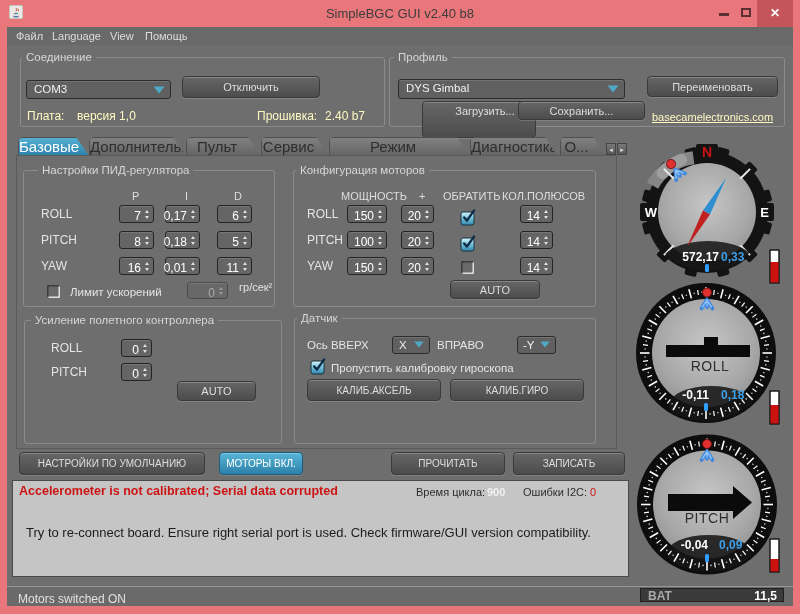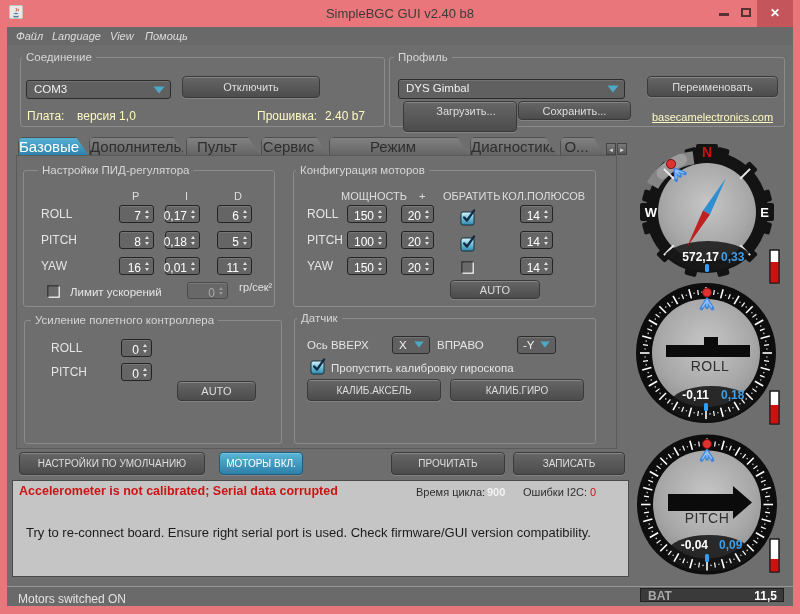--- a/index.html
+++ b/index.html
@@ -11,21 +11,21 @@
 #titlebar { left:0; top:0; width:800px; height:27px; background:#e8767a; }
 #brd-l { left:0; top:27px; width:7px; height:580px; background:#e8767a; }
 #brd-r { left:793px; top:27px; width:7px; height:580px; background:#e8767a; }
 #brd-b { left:0; top:606px; width:800px; height:8px; background:#e8767a; }
 #title-txt { left:0; top:6px; width:800px; text-align:center; font-size:13px; color:#3c3c3c; }
 #btn-close { left:757px; top:0; width:36px; height:27px; background:#c4555a; color:#fff; text-align:center; font-size:12px; font-weight:bold; line-height:26px; }
 #btn-min { left:719px; top:13px; width:10px; height:3px; background:#5a3032; }
 #btn-max { left:741px; top:8px; width:10px; height:9px; border:2px solid #5a3032; }
 
 
-#menubar { left:7px; top:27px; width:786px; height:18px; background:#696969;font-style:italic; }
+#menubar { left:7px; top:27px; width:786px; height:18px; background:#696969; }
 .menuitem { position:absolute; top:3px; font-size:11px; color:#dcdcdc; }
 
 
 .group { position:absolute; border:1px solid #8b8b8b; border-radius:3px; }
 .grouplabel { position:absolute; font-size:11.5px; color:#d6d6d6; background:#6e6e6e; padding:0 4px; }
 
 
 .btn { position:absolute; background:linear-gradient(#666666,#4c4c4c); border:1px solid #3a3a3a; border-radius:4px; color:#dedede; text-align:center; font-size:11px; box-shadow:0 1px 0 rgba(255,255,255,0.15), inset 0 1px 0 rgba(255,255,255,0.22); }
 .btn-blue { background:linear-gradient(#58b6d8,#2d80a8); border-color:#1d5c7e; color:#fff; }
 
@@ -102,22 +102,22 @@
 
 <div class="group" style="left:389px; top:57px; width:396px; height:70px;"></div>
 <div class="grouplabel" style="left:394px; top:51px;">Профиль</div>
 <div class="combo" style="left:398px; top:79px; width:227px; height:20px;">
     <span class="txt">DYS Gimbal</span>
   <svg width="14" height="10" viewBox="0 0 14 10">
       <path d="M1.5 1.5 L7 8.5 L12.5 1.5 Z" fill="#4fa8c6"></path>
     </svg>
 </div>
 <div class="btn" style="left:647px; top:76px; width:131px; height:21px; line-height:20px;">Переименовать</div>
-<div class="btn" style="left:403px; top:101px; width:114px; height:31px; line-height:18px;padding-left:12px;">Загрузить...</div>
-<div class="btn" style="left:518px; top:101px; width:113px; height:19px; line-height:18px;">Сохранить...</div>
+<div class="btn" style="left:422px; top:101px; width:114px; height:37px; line-height:18px;padding-left:12px;">Загрузить...</div>
+<div class="btn" style="left:518px; top:101px; width:127px; height:19px; line-height:18px;">Сохранить...</div>
 <div class="lbl" style="left:652px; top:111px; text-decoration:underline; font-size:11px;">basecamelectronics.com</div>
 
 <div class="tab sel" style="left:18px; width:71px; line-height:18px;">Базовые</div>
 <div class="tab" style="left:89px; width:97px; line-height:18px;">Дополнительно</div>
 <div class="tab" style="left:186px; width:75px; line-height:18px;">Пульт RC</div>
 <div class="tab" style="left:261px; width:68px; line-height:18px;">Сервис</div>
 <div class="tab" style="left:329px; width:141px; line-height:18px;">Режим следования</div>
 <div class="tab" style="left:470px; width:88px; line-height:18px;">Диагностика</div>
 <div class="tab" style="left:560px; width:46px; line-height:18px;">О...</div>
 <div class="abs" style="left:606px; top:143px; width:10px; height:12px; background:linear-gradient(#787878,#585858); border:1px solid #444; color:#ddd; font-size:7px; line-height:11px; text-align:center;">◂</div>

